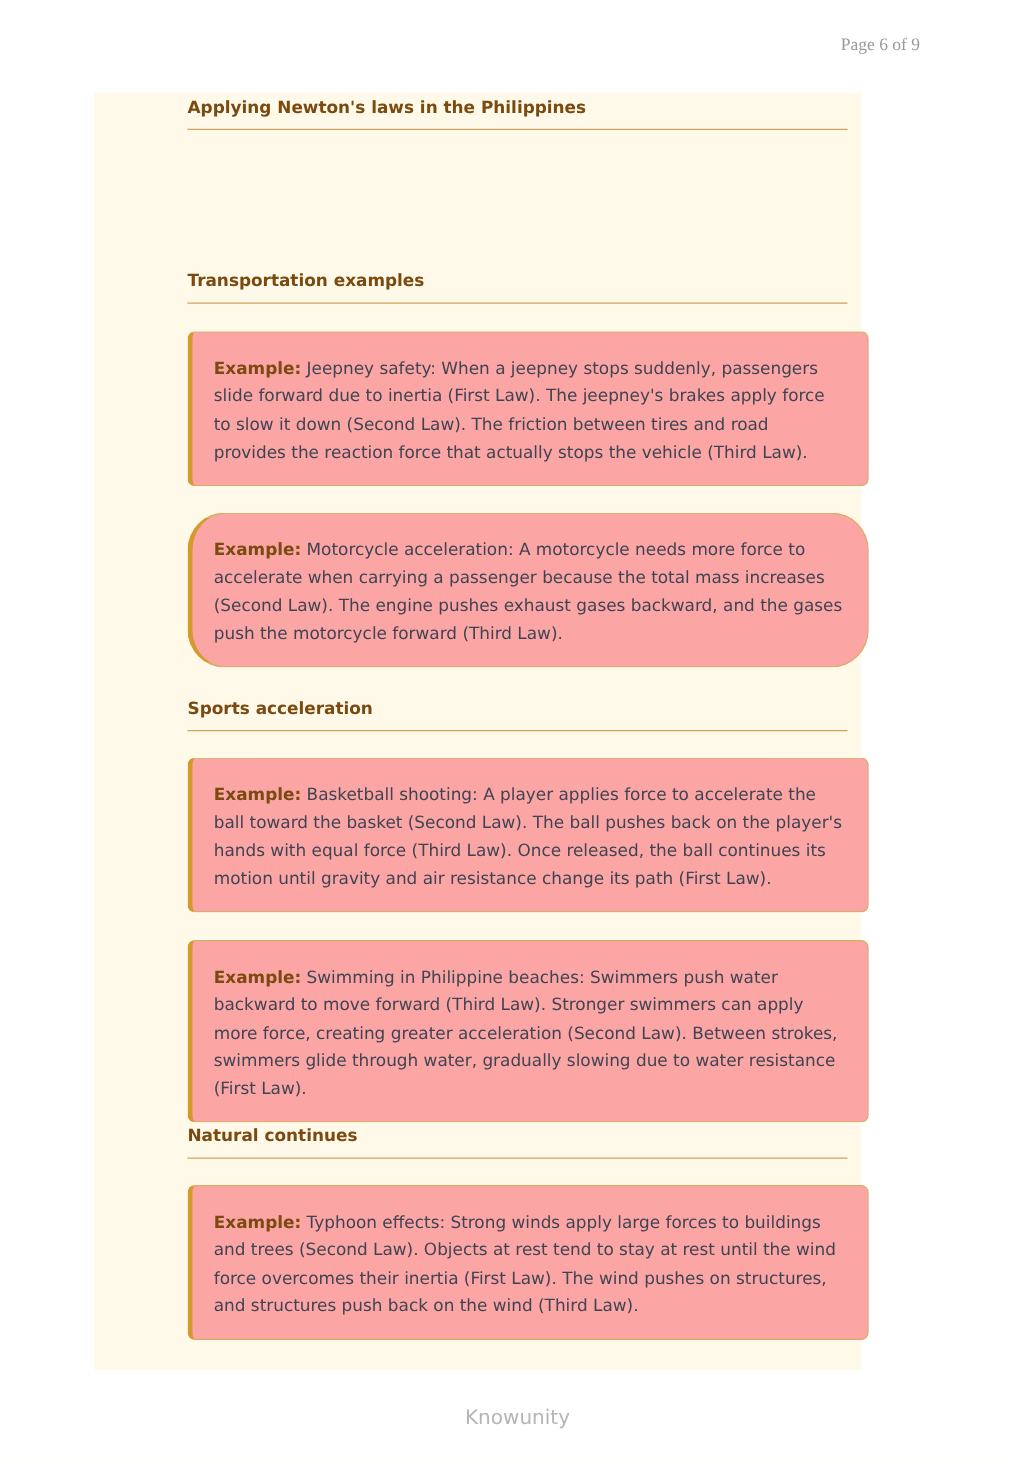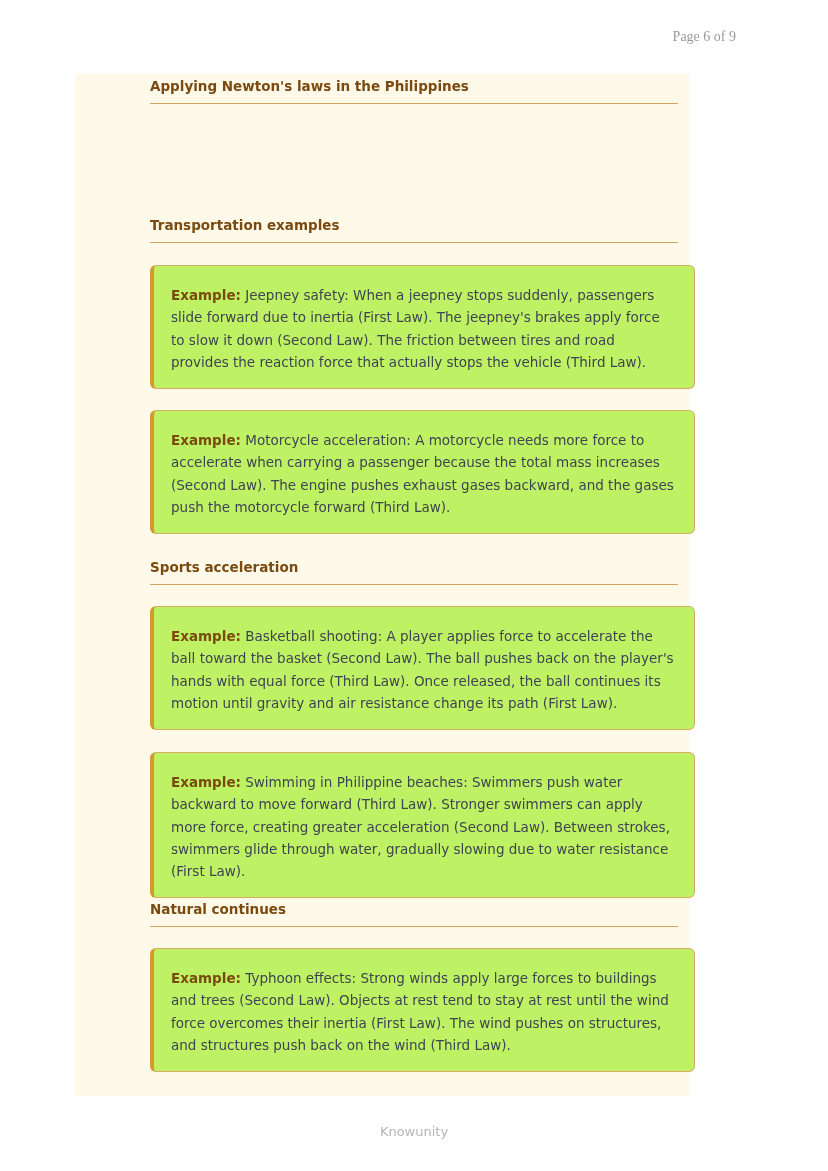--- a/index.html
+++ b/index.html
@@ -19,48 +19,48 @@
       position: absolute; left: 75px; width: 528px;
       font-size: 13.5px; font-weight: bold; color: #7a4a10;
       padding-bottom: 9px; border-bottom: 1.5px solid #d2a35a;
     }
     .intro {
       position: absolute; left: 75px; width: 528px;
       font-size: 13.5px; line-height: 22px; color: #3f4452;
     }
     .example-box {
       position: absolute; left: 75px; width: 503px;
-      background: #bef264; border: 1px solid #d8ad62; border-left: 4px solid #d49a2e;
+      background: #fca5a5; border: 1px solid #d8ad62; border-left: 4px solid #d49a2e;
       border-radius: 6px; padding: 18px 20px 15px 17px;
       font-size: 13.5px; line-height: 22.3px; color: #3f4452;
     }
     .example-label { font-weight: bold; color: #7a4a10; }
     .footer {
       position: absolute; top: 1124px; left: 0; width: 828px; text-align: center;
-      font-family: "DejaVu Sans", sans-serif; font-size: 13px; color: #b5b5b5;
+      font-family: "DejaVu Sans", sans-serif; font-size: 16px; color: #b5b5b5;
     }
   </style>
 </head>
 <body>
 
 <div class="page-number">Page 6 of 9</div>
 
 <div class="content">
 
   <div class="section-heading" style="top:4px;">Applying Newton's laws in the Philippines</div>
 
 
   <div class="section-heading" style="top:143px;">Transportation examples</div>
 
   <div class="example-box" style="top:191px;">
     <span class="example-label">Example:</span>
     <span>Jeepney safety: When a jeepney stops suddenly, passengers slide forward due to inertia (First Law). The jeepney's brakes apply force to slow it down (Second Law). The friction between tires and road provides the reaction force that actually stops the vehicle (Third Law).</span>
   </div>
 
-  <div class="example-box" style="top:336px;">
+  <div class="example-box" style="top:336px;border-radius:30px;">
     <span class="example-label">Example:</span>
     <span>Motorcycle acceleration: A motorcycle needs more force to accelerate when carrying a passenger because the total mass increases (Second Law). The engine pushes exhaust gases backward, and the gases push the motorcycle forward (Third Law).</span>
   </div>
 
   <div class="section-heading" style="top:485px;">Sports acceleration</div>
 
   <div class="example-box" style="top:532px;">
     <span class="example-label">Example:</span>
     <span>Basketball shooting: A player applies force to accelerate the ball toward the basket (Second Law). The ball pushes back on the player's hands with equal force (Third Law). Once released, the ball continues its motion until gravity and air resistance change its path (First Law).</span>
   </div>

